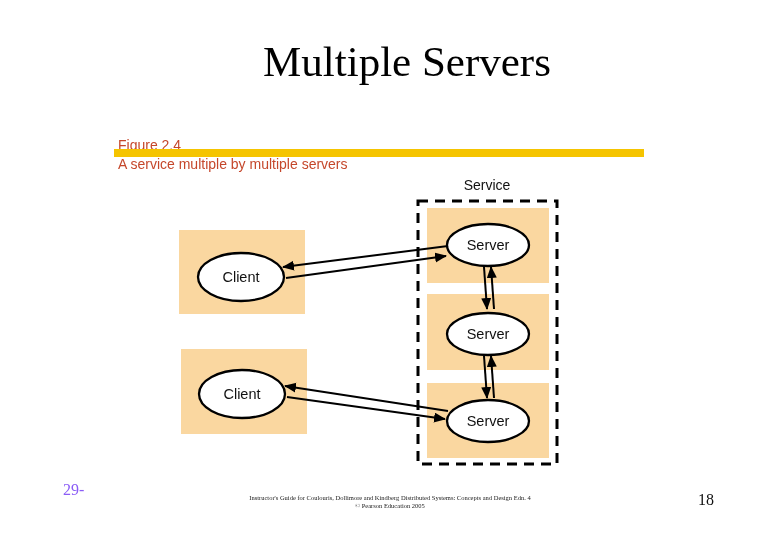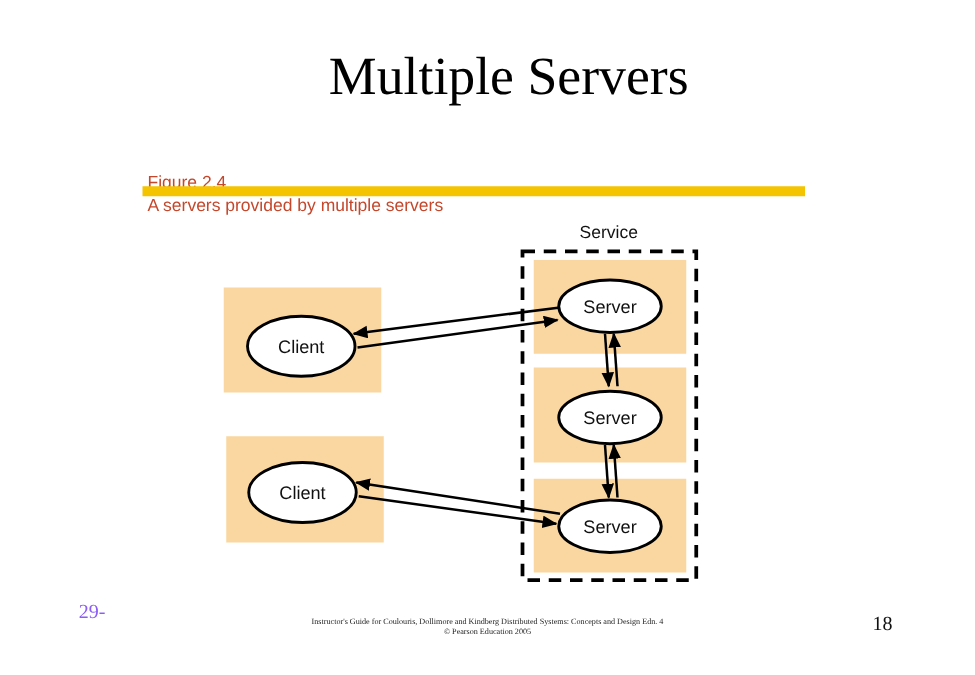--- a/index.html
+++ b/index.html
@@ -83,21 +83,21 @@
 </style>
 </head>
 <body>
 
 <div class="slide">
 
   <h1 class="title">Multiple Servers</h1>
 
   <div class="caption" style="color: rgb(197, 71, 43); margin-top: 41px;">
     <div>Figure 2.4</div>
-    <div>A servers provided by multiple servers</div>
+    <div>A service multiple by multiple servers</div>
   </div>
 
   <div class="divider-bar" style="background-color: rgb(245, 196, 0);"></div>
 
   <svg class="diagram-svg" width="780" height="540" viewBox="0 0 780 540">
     <defs>
       <marker id="arrow" markerWidth="14" markerHeight="12" refX="11" refY="5" orient="auto" markerUnits="userSpaceOnUse">
         <path d="M0,0 L12,5 L0,10 z" fill="#000000"></path>
       </marker>
     </defs>

